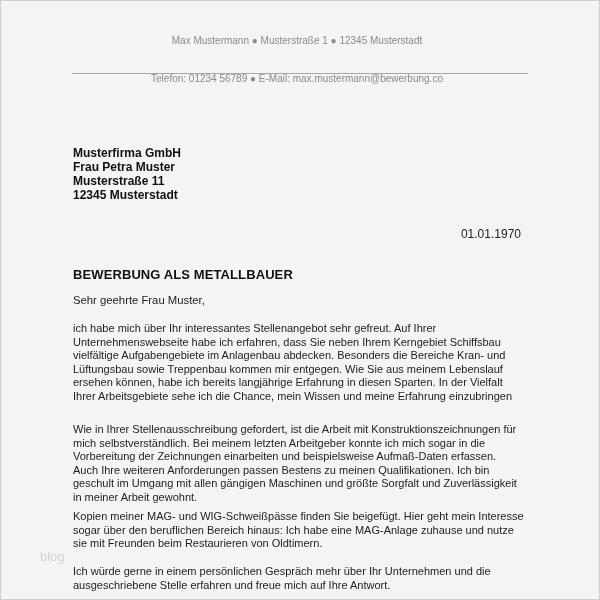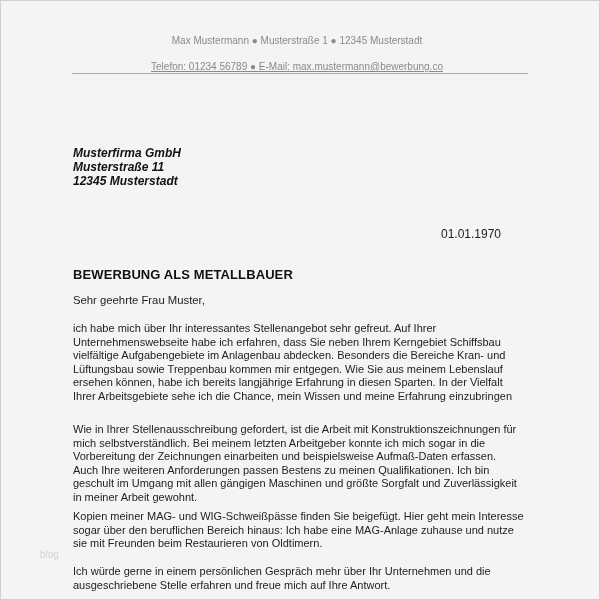--- a/index.html
+++ b/index.html
@@ -13,36 +13,35 @@
       position: absolute; left: 0; top: 0;
       width: 598px; height: 598px;
       border: 1px solid #cfcfcf;
       background: #f4f4f4;
     }
     .sender-line {
       position: absolute; left: 0; width: 592px;
       text-align: center; font-size: 10px; color: #8a8a8a;
     }
     #sender1 { top: 34px; }
-    #sender2 { top: 60px; text-decoration: underline; }
+    #sender2 { top: 72px; }
     .rule {
       position: absolute; left: 71px; top: 72px;
       width: 456px; height: 0;
       border-top: 1px solid #a8a8a8;
     }
     .recipient {
       position: absolute; left: 72px; top: 145px;
       font-size: 12px; font-weight: bold; color: #111;
       line-height: 14px;
-      font-style: italic;
     }
     .recipient div { white-space: nowrap; }
     .date {
       position: absolute; left: 420px; width: 100px; top: 226px;
-      text-align: center; font-size: 12px; color: #222;
+      text-align: right; font-size: 12px; color: #222;
     }
     .subject {
       position: absolute; left: 72px; top: 266px;
       font-size: 13px; font-weight: bold; color: #111;
       letter-spacing: 0.1px;
     }
     .salutation {
       position: absolute; left: 72px; top: 293px;
       font-size: 11.3px; color: #222;
     }
@@ -50,33 +49,34 @@
       position: absolute; left: 72px; width: 470px;
       font-size: 11px; line-height: 13.6px; color: #222;
     }
     .para div { white-space: nowrap; }
     #p1 { top: 321px; }
     #p2 { top: 422px; }
     #p3 { top: 509px; }
     #p4 { top: 564px; }
     .watermark {
       position: absolute; left: 39px; top: 548px;
-      font-size: 10px; color: #d2d2d2;
+      font-size: 13px; color: #d2d2d2;
     }
   </style>
 </head>
 <body>
 
 <div class="page">
   <div class="sender-line" id="sender1">Max Mustermann ● Musterstraße 1 ● 12345 Musterstadt</div>
   <div class="sender-line" id="sender2">Telefon: 01234 56789 ● E-Mail: max.mustermann@bewerbung.co</div>
   <div class="rule"></div>
 
   <div class="recipient">
     <div>Musterfirma GmbH</div>
+    <div>Frau Petra Muster</div>
     <div>Musterstraße 11</div>
     <div>12345 Musterstadt</div>
   </div>
 
   <div class="date">01.01.1970</div>
 
   <div class="subject">BEWERBUNG ALS METALLBAUER</div>
   <div class="salutation">Sehr geehrte Frau Muster,</div>
 
   <div class="para" id="p1">

